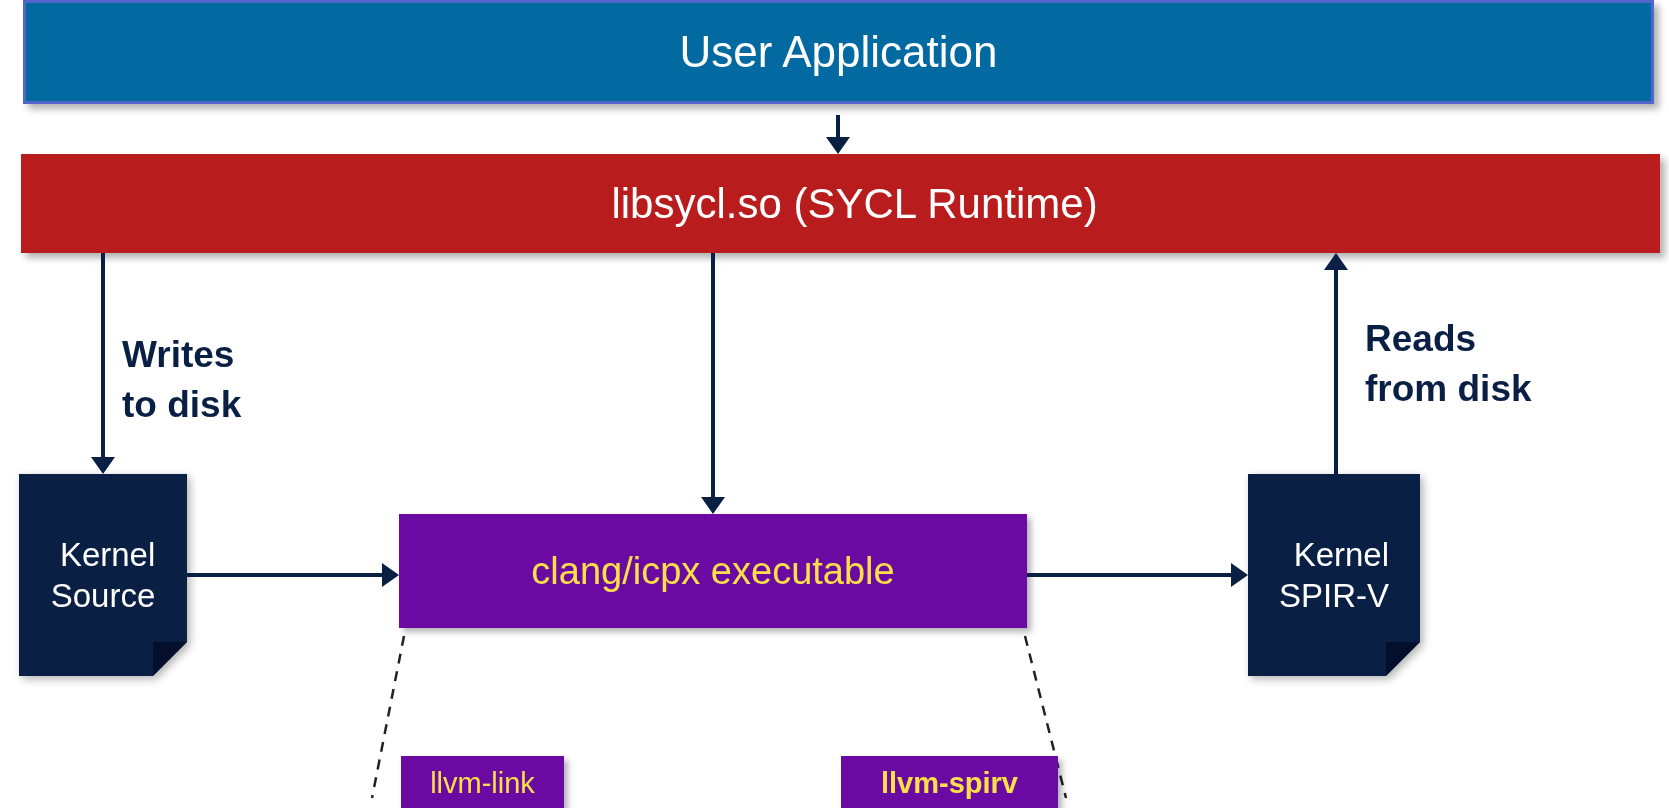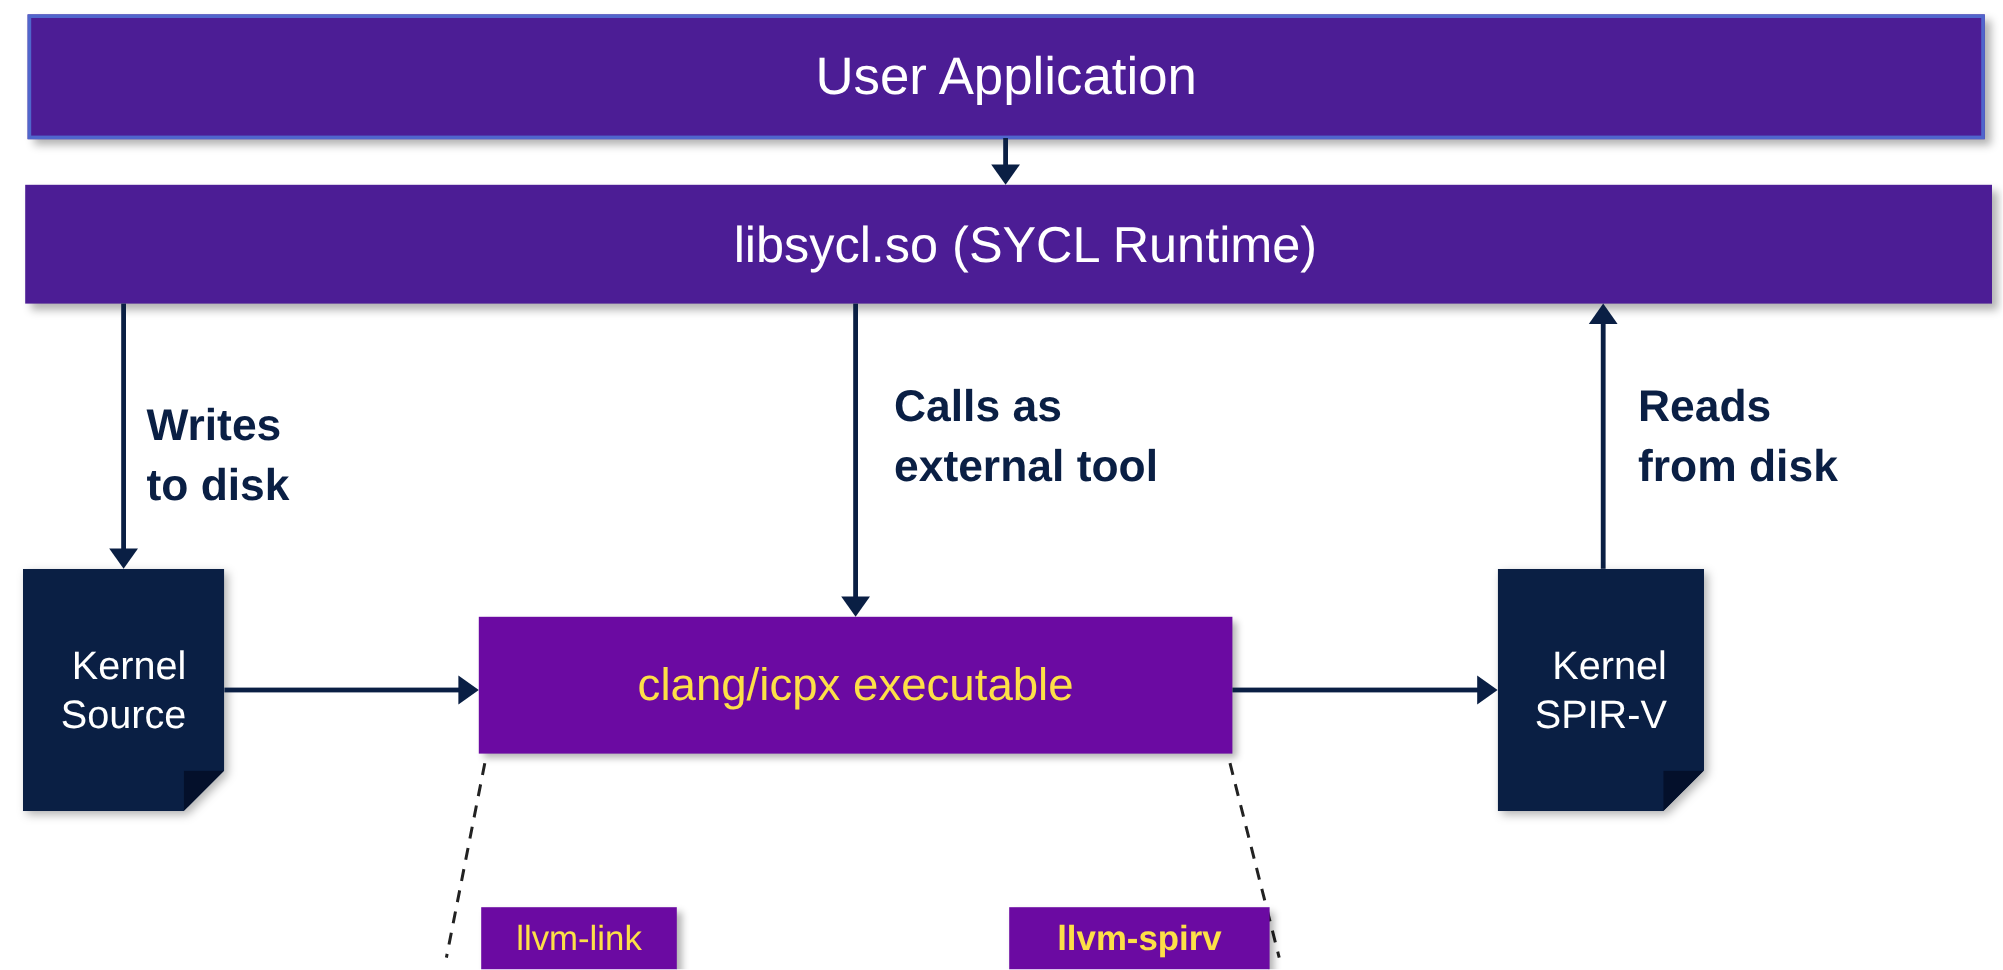--- a/index.html
+++ b/index.html
@@ -17,28 +17,28 @@
   
   .bar {
     position: absolute;
     display: flex;
     align-items: center;
     justify-content: center;
     color: #ffffff;
     box-shadow: 5px 5px 7px rgba(0,0,0,0.30);
   }
   .bar-userapp {
-    left: 23px; top: 12px; width: 1631px; height: 104px;
-    background: #4c1d95;
+    left: 23px; top: 0; width: 1631px; height: 104px;
+    background: #0369a1;
     border: 3px solid #5066CC;
     font-size: 44px;
   }
   .bar-runtime {
     left: 21px; top: 154px; width: 1639px; height: 99px;
-    background: #4c1d95;
+    background: #b91c1c;
     font-size: 42px;
     padding-left: 28px;
   }
 
   
   .box-purple {
     position: absolute;
     display: flex;
     align-items: center;
     justify-content: center;
@@ -125,22 +125,20 @@
   <div class="ahead ahead-down" style="left:91px; top:457px;"></div>
 
   <div class="aline-v" style="left:711px; top:253px; height:245px;"></div>
   <div class="ahead ahead-down" style="left:701px; top:497px;"></div>
 
   <div class="ahead ahead-up" style="left:1324px; top:253px;"></div>
   <div class="aline-v" style="left:1334px; top:269px; height:205px;"></div>
 
   <div class="edge-label lbl-writes">Writes
 to disk</div>
-  <div class="edge-label lbl-calls">Calls as
-external tool</div>
   <div class="edge-label lbl-reads">Reads
 from disk</div>
 
   <div class="doc-wrap doc-source">
     <div class="doc">Kernel
 Source</div>
   </div>
 
   <div class="aline-h" style="left:187px; top:573px; width:196px;"></div>
   <div class="ahead ahead-right" style="left:382px; top:563px;"></div>

